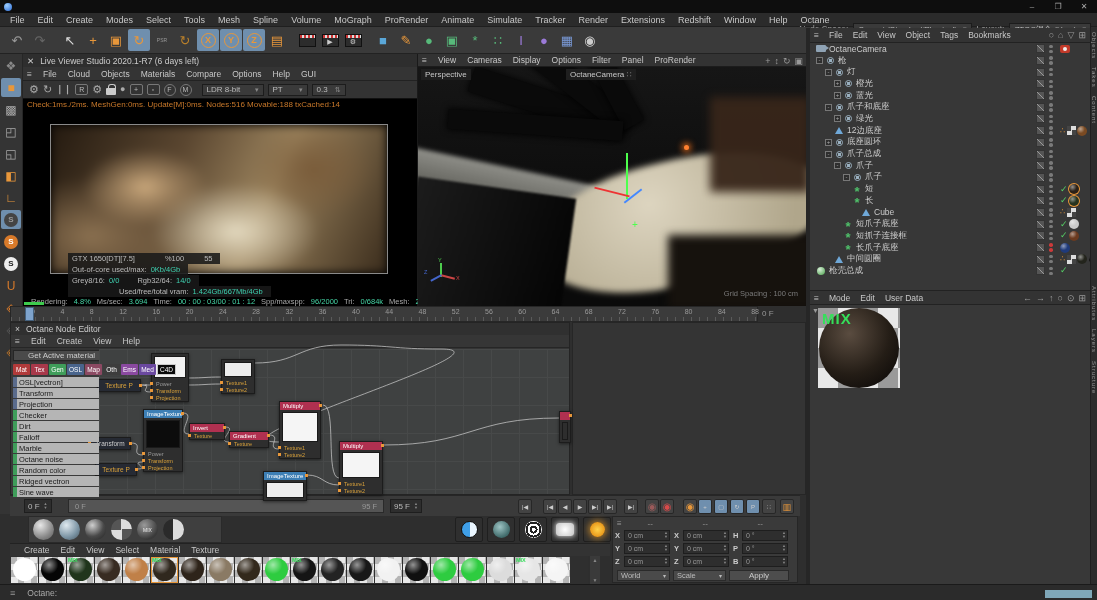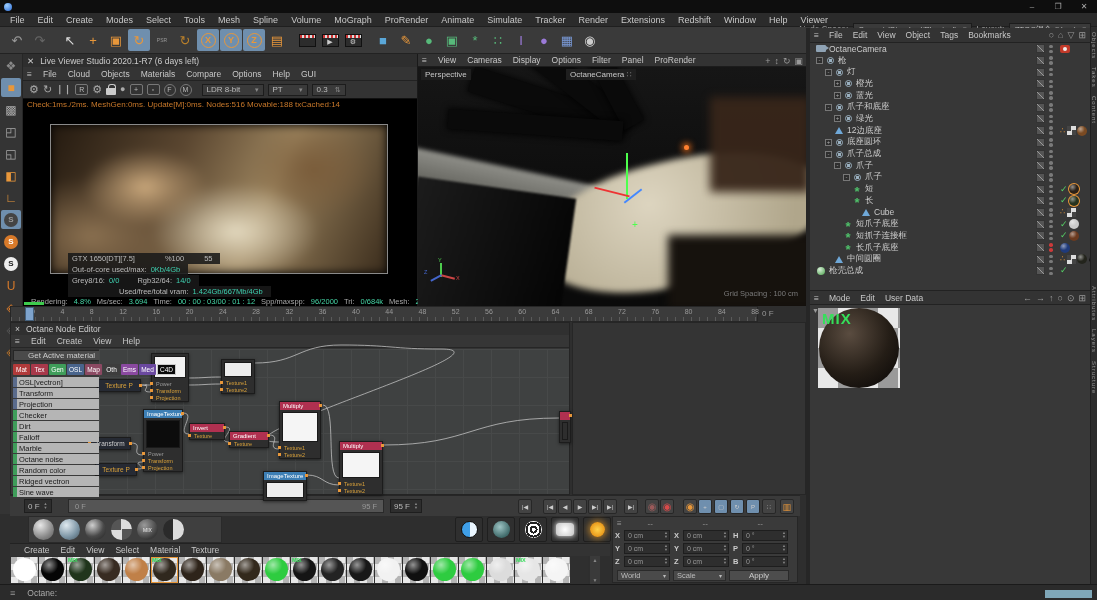--- a/index.html
+++ b/index.html
@@ -235,21 +235,21 @@
         <span class="mi">MoGraph</span>
         <span class="mi">ProRender</span>
         <span class="mi">Animate</span>
         <span class="mi">Simulate</span>
         <span class="mi">Tracker</span>
         <span class="mi">Render</span>
         <span class="mi">Extensions</span>
         <span class="mi">Redshift</span>
         <span class="mi">Window</span>
         <span class="mi">Help</span>
-        <span class="mi">Viewer</span>
+        <span class="mi">Octane</span>
       </div>
     <div id="mb-right">
       <span>Node Space:</span>
       <div class="dd">
         <span>Current (Standard/Physical)</span>
           <span class="ar">▾</span>
       </div>
       <span>Layout:</span>
       <div class="dd">
         <span>ZTOC混合 (User)</span>

